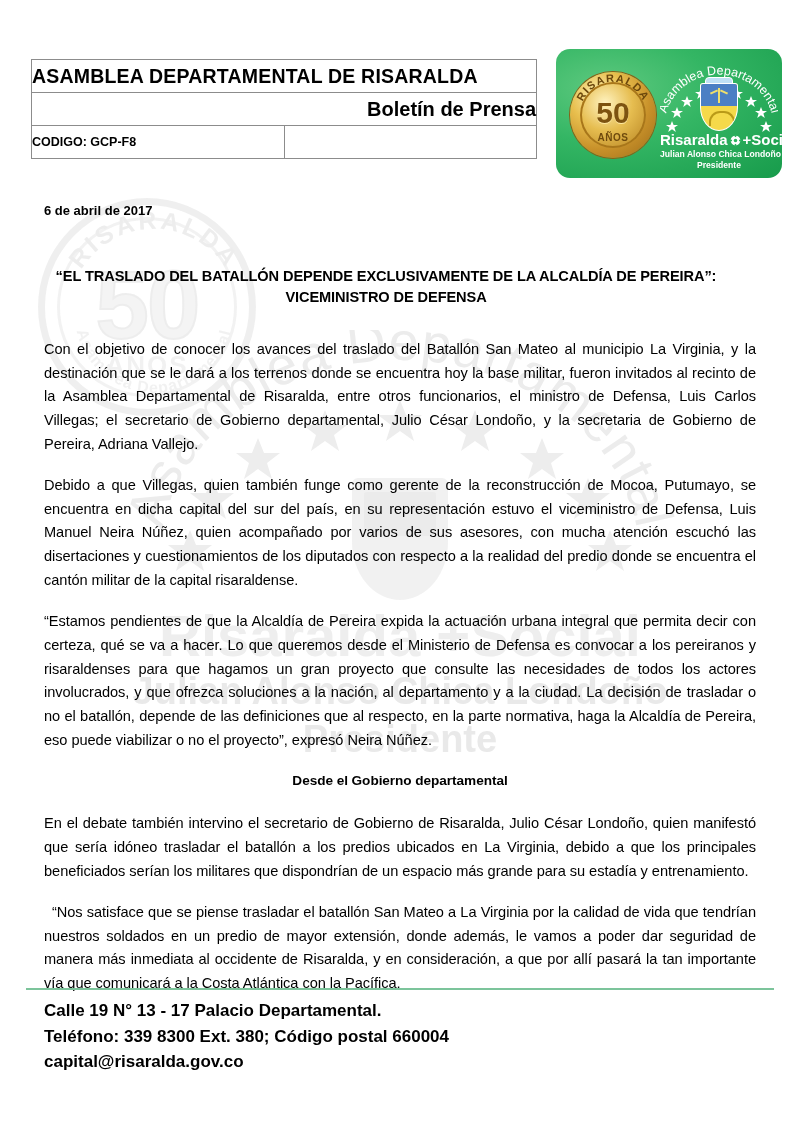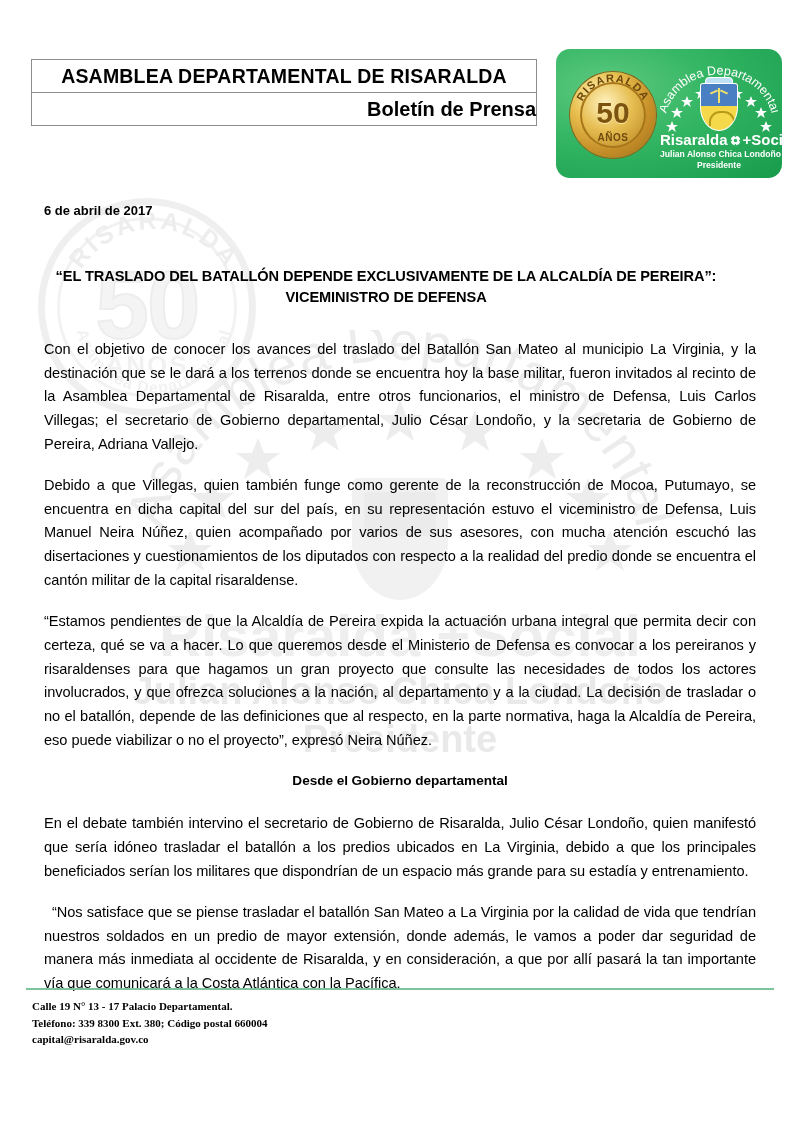--- a/index.html
+++ b/index.html
@@ -145,21 +145,20 @@
     border-collapse: collapse;
     table-layout: fixed;
   }
   .hdr-table td {
     border: 1px solid #8c8c8c;
     padding: 0;
     height: 32px;
     vertical-align: middle;
   }
   .hdr-title-cell {
-    text-align: center;
     font-size: 19.5px;
     font-weight: bold;
     letter-spacing: .2px;
     height: 35px;
   }
   .hdr-sub-cell {
     text-align: right;
     font-size: 20px;
     font-weight: bold;
     height: 34px;
@@ -376,27 +375,26 @@
   .footer-rule {
     position: absolute;
     left: 26px;
     top: 988px;
     width: 748px;
     height: 2px;
     background: #7cc49b;
   }
   .footer {
     position: absolute;
-    left: 32px;
+    left: 44px;
     top: 998px;
     width: 500px;
-    font-size: 11px;
+    font-size: 17px;
     font-weight: bold;
     line-height: 1.5;
-    font-family: Liberation Serif, serif;
   }
   .footer div { white-space: nowrap; }
 </style>
 </head>
 <body>
 
 <div id="page">
 
   <div class="wm-layer">
 
@@ -446,20 +444,24 @@
 
   <div class="content">
 
     <table class="hdr-table">
       <tbody>
           <tr>
         <td class="hdr-title-cell" colspan="2">ASAMBLEA DEPARTAMENTAL DE RISARALDA</td>
       </tr>
       <tr>
         <td class="hdr-sub-cell" colspan="2">Boletín de Prensa</td>
+      </tr>
+      <tr>
+        <td class="hdr-code-cell">CODIGO: GCP-F8</td>
+        <td class="hdr-blank-cell"></td>
       </tr>
     </tbody>
       </table>
 
     <div class="logo-box">
 
       <div class="medal">
         <svg class="medal-ring" viewBox="0 0 86 86">
           <defs>
               <path id="mdArcTop" d="M 10 43 A 33 33 0 0 1 76 43"></path>

